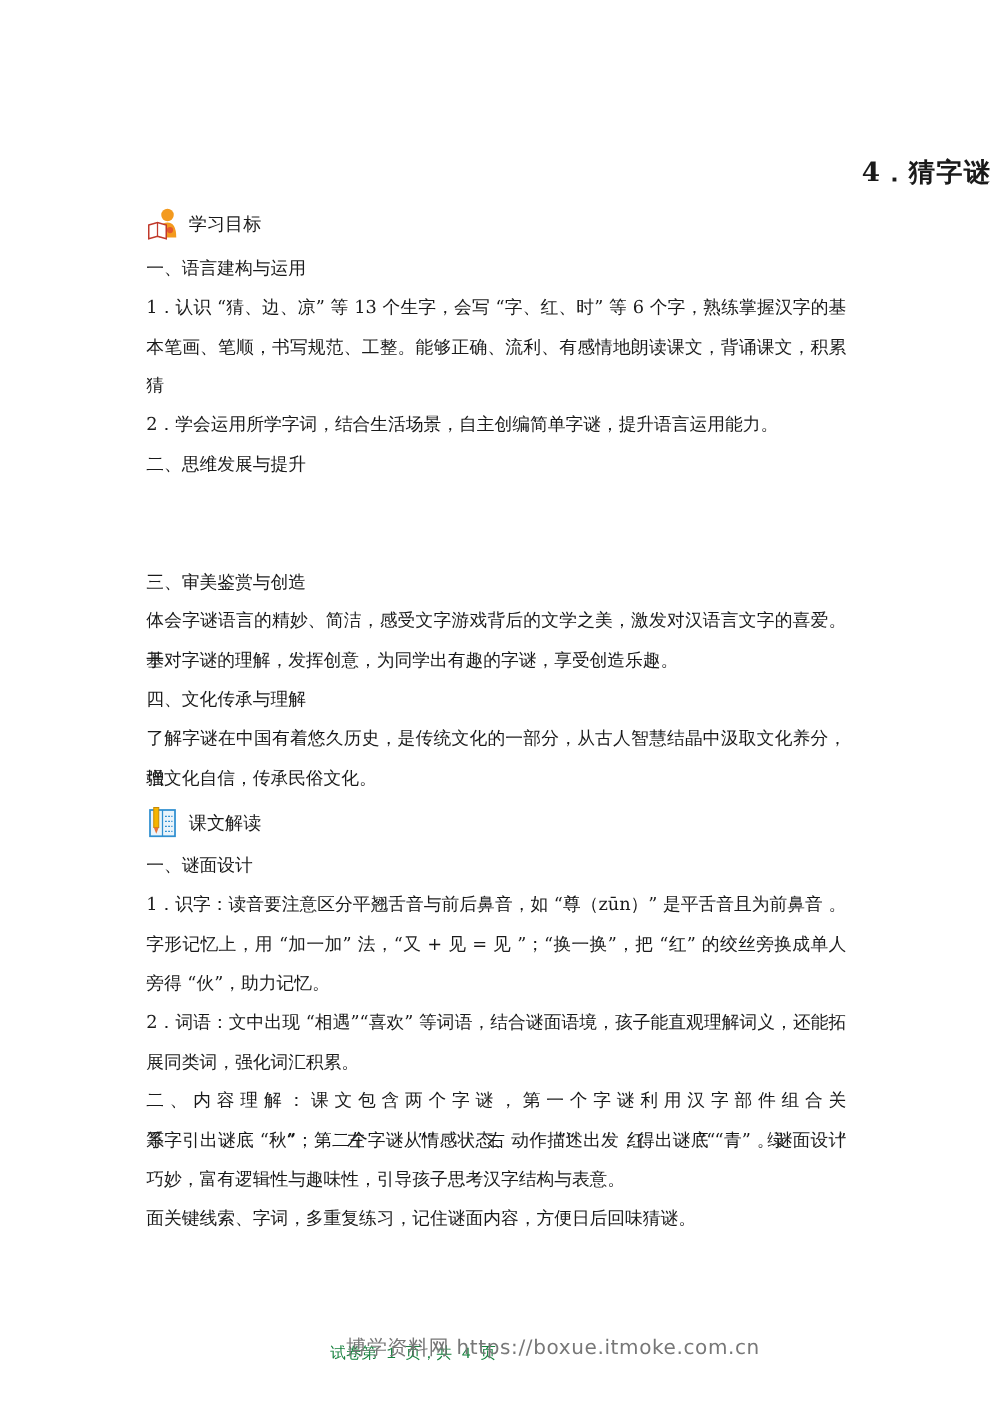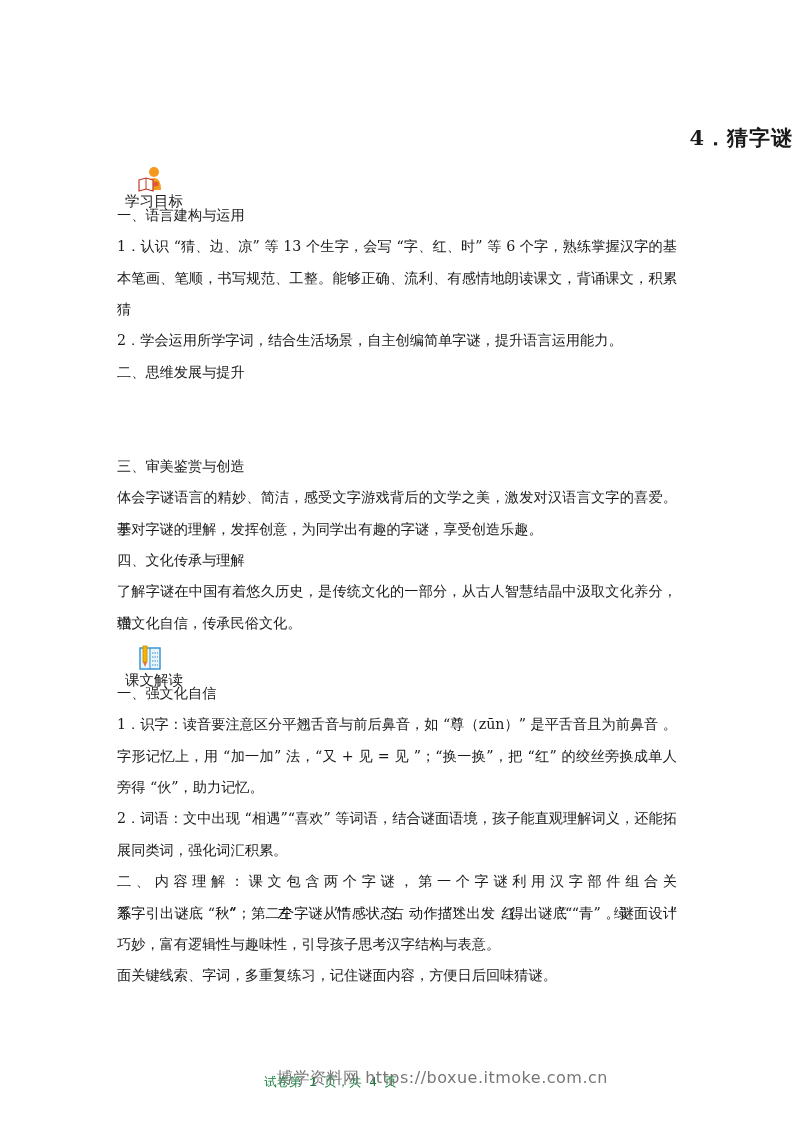--- a/index.html
+++ b/index.html
@@ -1,21 +1,21 @@
 <!DOCTYPE html>
 <html><head>
 <meta charset="utf-8">
 <style>
   html, body { margin: 0; padding: 0; background: #ffffff; }
   body { width: 793px; height: 1122px; position: relative; overflow: hidden;
          font-family: "DejaVu Serif", "Liberation Serif", serif; color: #1a1a1a; }
   .page { position: absolute; left: 0; top: 0; width: 793px; height: 1122px; }
   .title { position: absolute; top: 124px; left: 0; width: 793px; text-align: right;
            font-size: 21px; font-weight: bold; letter-spacing: 1px; }
-  .section-head { position: absolute; left: 117px; display: flex; align-items: center; font-size: 14.5px; flex-direction: column; }
+  .section-head { position: absolute; left: 117px; display: flex; align-items: center; font-size: 14.5px; }
   .section-head .lbl { margin-left: 8px; }
   .icon { width: 26px; height: 26px; display: inline-block; position: relative; }
   .para { position: absolute; left: 117px; width: 560px; font-size: 14.2px; line-height: 31.5px;
           text-align: justify; }
   .line { height: 31.5px; white-space: nowrap; }
   .line.just { text-align: justify; text-align-last: justify; white-space: normal; }
   .footer { position: absolute; top: 1068px; left: 0; width: 793px; text-align: center; font-size: 13px; }
   .footer .page-num { position: absolute; left: 0; width: 661px; top: 6px; font-size: 12.5px; color: #15803d; font-family: Liberation Mono, monospace; }
   .footer .watermark { position: absolute; left: 0; width: 793px; top: 0; color: #777; font-size: 16px;
                        font-family: "DejaVu Sans", sans-serif; letter-spacing: 0.5px; margin-left: 46px; }
@@ -86,21 +86,21 @@
         <line x1="15" y1="16" x2="21" y2="16" stroke="#2f8fd0" stroke-width="1" stroke-dasharray="1.5 1"></line>
         <line x1="15" y1="20" x2="21" y2="20" stroke="#2f8fd0" stroke-width="1" stroke-dasharray="1.5 1"></line>
         <rect x="6" y="1" width="4" height="16" fill="#f5b400" stroke="#c98a00" stroke-width="0.8"></rect>
         <path d="M6 17 L8 22 L10 17 Z" fill="#e8733a"></path>
       </svg>
     </span>
     <span class="lbl">课文解读</span>
   </div>
 
   <div class="para" style="top:678px;">
-    <div class="line">一、强文化自信</div>
+    <div class="line">一、谜面设计</div>
   </div>
 
   <div class="para" style="top:709px;">
     <div class="line just">1．识字：读音要注意区分平翘舌音与前后鼻音，如 “尊（zūn）” 是平舌音且为前鼻音 。</div>
     <div class="line just">字形记忆上，用 “加一加” 法，“又 + 见 = 见 ”；“换一换”，把 “红” 的绞丝旁换成单人</div>
     <div class="line">旁得 “伙”，助力记忆。</div>
   </div>
 
   <div class="para" style="top:803px;">
     <div class="line just">2．词语：文中出现 “相遇”“喜欢” 等词语，结合谜面语境，孩子能直观理解词义，还能拓</div>

